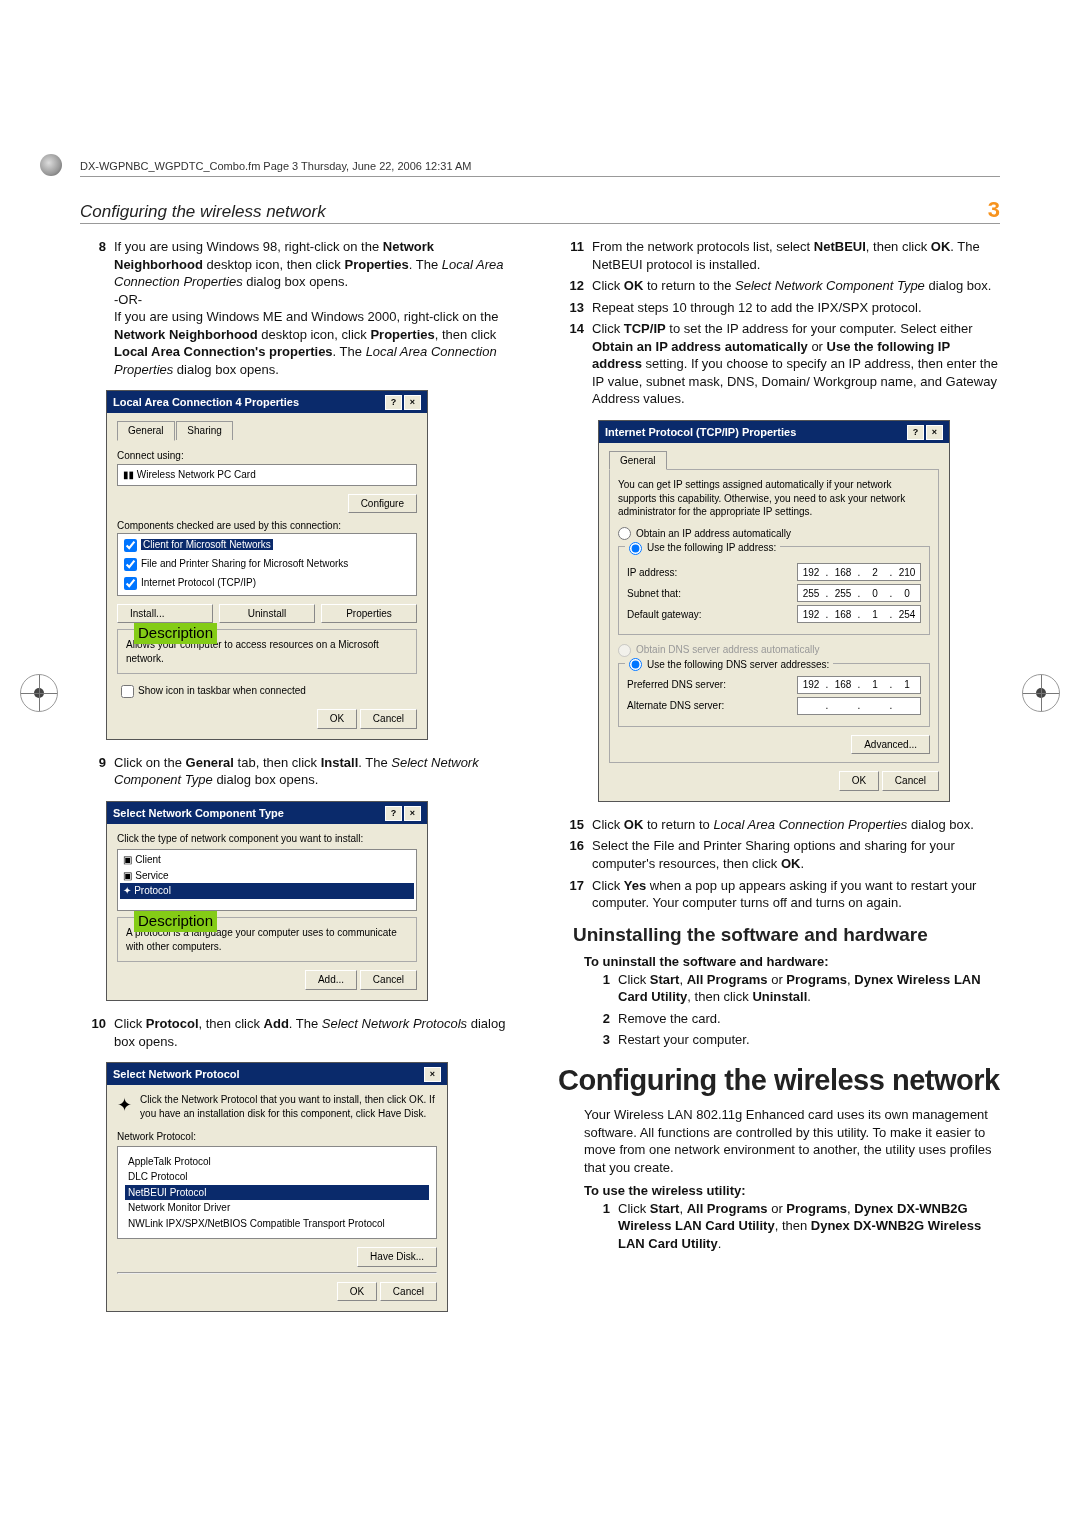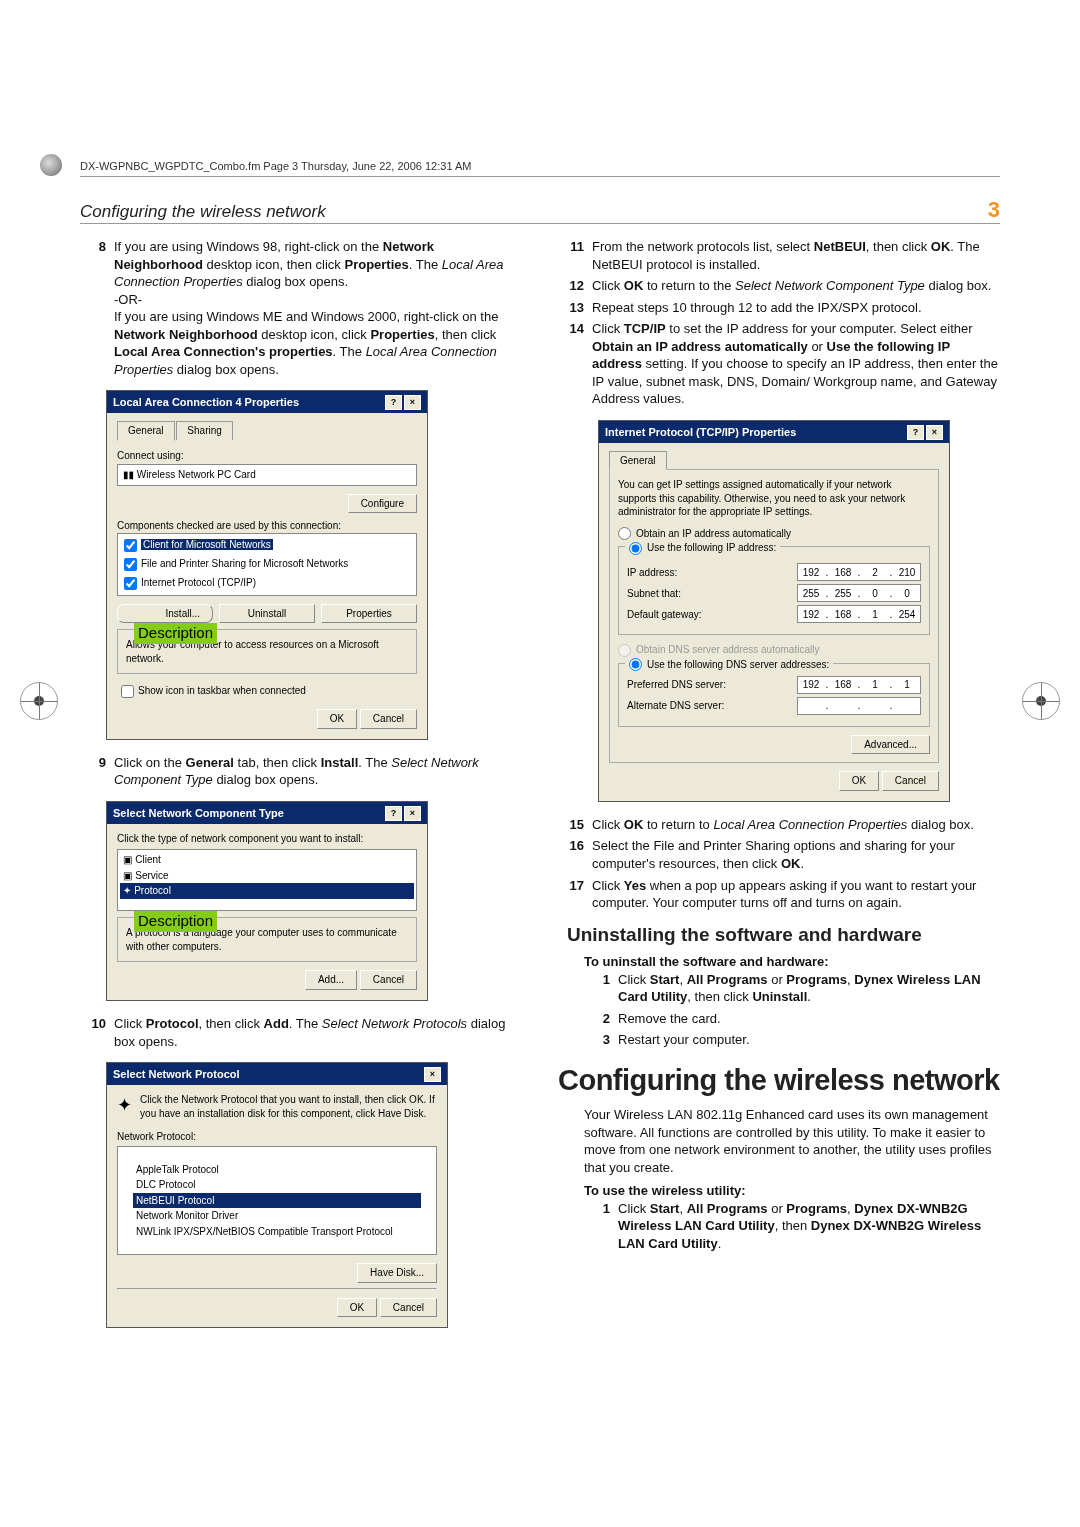--- a/index.html
+++ b/index.html
@@ -69,21 +69,21 @@
     padding-right: 8px;
     flex-shrink: 0;
   }
   .step .t { flex: 1; }
   .b { font-weight: bold; }
   .i { font-style: italic; }
   .h2 {
     font-size: 19px;
     font-weight: bold;
     color: #222;
-    margin: 10px 9px 6px;
+    margin: 10px 15px 6px;
   }
   .h1big {
     font-size: 29px;
     font-weight: bold;
     color: #222;
     margin: 12px 0 6px;
     letter-spacing: -0.5px;
   }
   .indent { margin-left: 26px; }
   .dialog {
@@ -188,21 +188,21 @@
     display: flex;
     align-items: center;
     gap: 5px;
     margin: 2px 0;
   }
   .radio input { margin: 0; }
   .disabled { color: #999; }
   .proto-list {
     background: #fff;
     border: 1px solid #888;
-    padding: 15px;
+    padding: 7px;
   }
   .proto-list div { padding: 1px 3px; font-size: 10px; }
   .proto-list .sel { background: #0a2a6b; color: #fff; }
   
   .reg-side {
     position: absolute;
     width: 36px;
     height: 36px;
     border-radius: 50%;
     background: #fff;
@@ -273,21 +273,21 @@
           <div style="margin-top:8px;">Connect using:</div>
           <div class="sunken" style="margin-top:2px;">▮▮ <span>Wireless Network PC Card</span></div>
           <div class="btn-row"><span class="btn">Configure</span></div>
           <div style="margin-top:6px;">Components checked are used by this connection:</div>
           <div class="sunken" style="padding:2px;">
             <div class="chk"><input type="checkbox" checked="" style=""><span style="background:#0a2a6b;color:#fff;padding:0 2px;">Client for Microsoft Networks</span></div>
             <div class="chk"><input type="checkbox" checked="" style=""><span>File and Printer Sharing for Microsoft Networks</span></div>
             <div class="chk"><input type="checkbox" checked="" style=""><span>Internet Protocol (TCP/IP)</span></div>
           </div>
           <div style="display:flex;gap:6px;margin-top:8px;">
-            <span class="btn" style="flex:1;text-align:right;border-radius:7px;">Install...</span>
+            <span class="btn" style="flex:1;text-align:left;">Install...</span>
             <span class="btn" style="flex:1;text-align:center;">Uninstall</span>
             <span class="btn" style="flex:1;text-align:center;">Properties</span>
           </div>
           <div class="group">
             <div class="group-legend">Description</div>
             <div>Allows your computer to access resources on a Microsoft network.</div>
           </div>
           <div class="chk" style="margin-top:8px;"><input type="checkbox" style=""><span>Show icon in taskbar when connected</span></div>
           <div class="btn-row">
             <span class="btn">OK</span>

